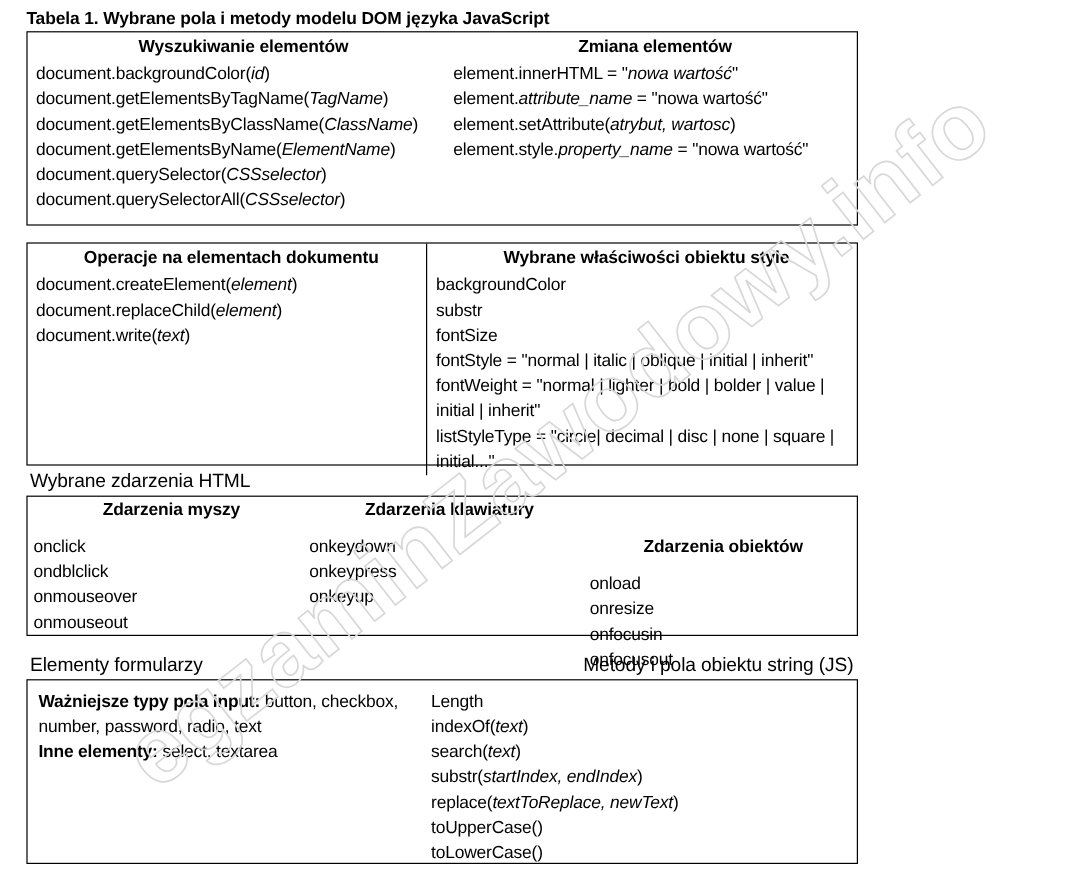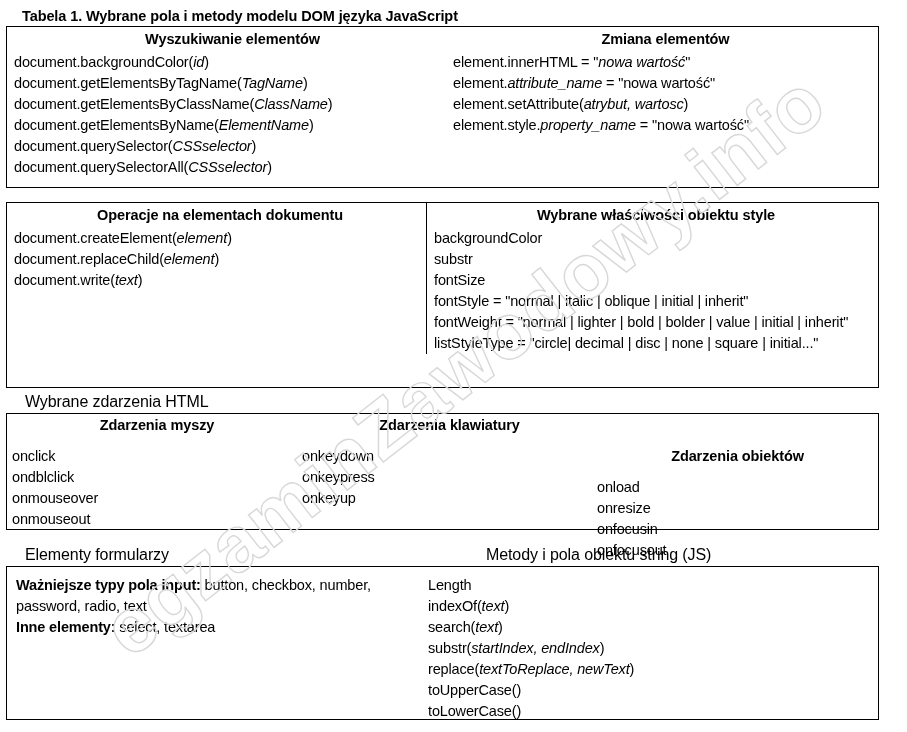--- a/index.html
+++ b/index.html
@@ -47,22 +47,22 @@
     top: 8px;
     font-size: 14.5px;
     font-weight: bold;
     letter-spacing: -0.1px;
     white-space: nowrap;
   }
 
   
   .tbl {
     position: absolute;
-    left: 6px;
-    width: 873px;
+    left: 22px;
+    width: 693px;
     box-sizing: border-box;
     border: 1.4px solid #000000;
     background: transparent;
   }
   .tbl .row2 {
     display: flex;
   }
   .col {
     box-sizing: border-box;
   }

